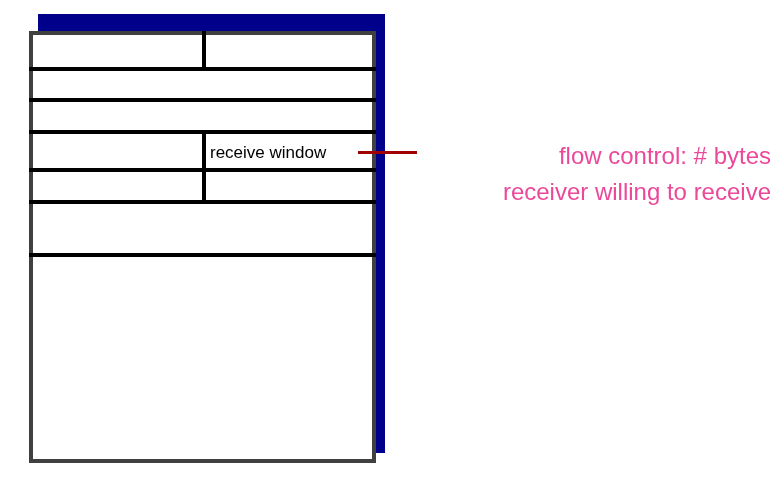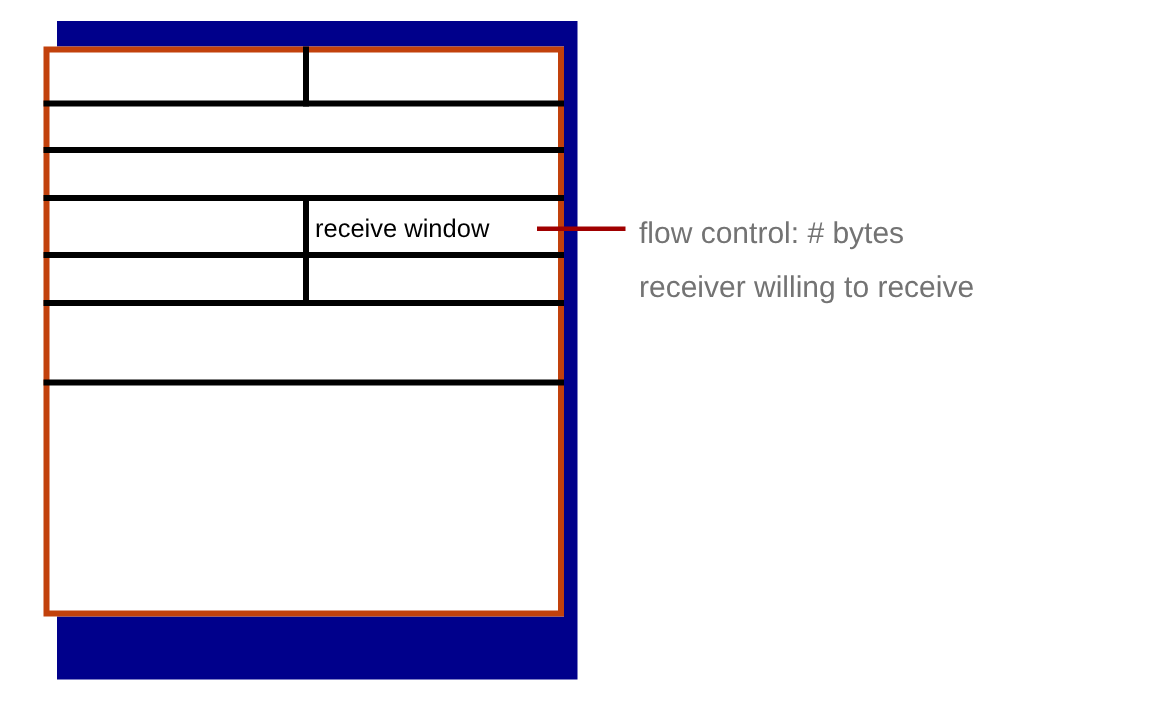--- a/index.html
+++ b/index.html
@@ -32,24 +32,24 @@
     height: 439px;
     background: #00008B;
   }
 
   
   .header-table {
     position: absolute;
     left: 29px;
     top: 31px;
     width: 347px;   
-    height: 380px;  
+    height: 432px;  
     background: #ffffff;
     box-sizing: border-box;
-    border: 4px solid #c2410c;
+    border: 4px solid #404040;
   }
 
   .hrow {
     position: absolute;
     left: 0;
     right: 0;
     box-sizing: border-box;
   }
   
   .hline {
@@ -84,24 +84,25 @@
     height: 3px;
     background: #A00000;
   }
 
   
   .annotation {
     position: absolute;
     left: 426px;
     top: 138px;
     width: 345px;
-    color: #737373;
-    font-size: 20px;
+    color: #ec4899;
+    font-size: 24px;
     line-height: 36px;
     white-space: nowrap;
+    text-align: right;
   }
   .annotation .ann-line {
     display: block;
   }
 </style>
 </head>
 <body>
 
 <div id="canvas">
 

